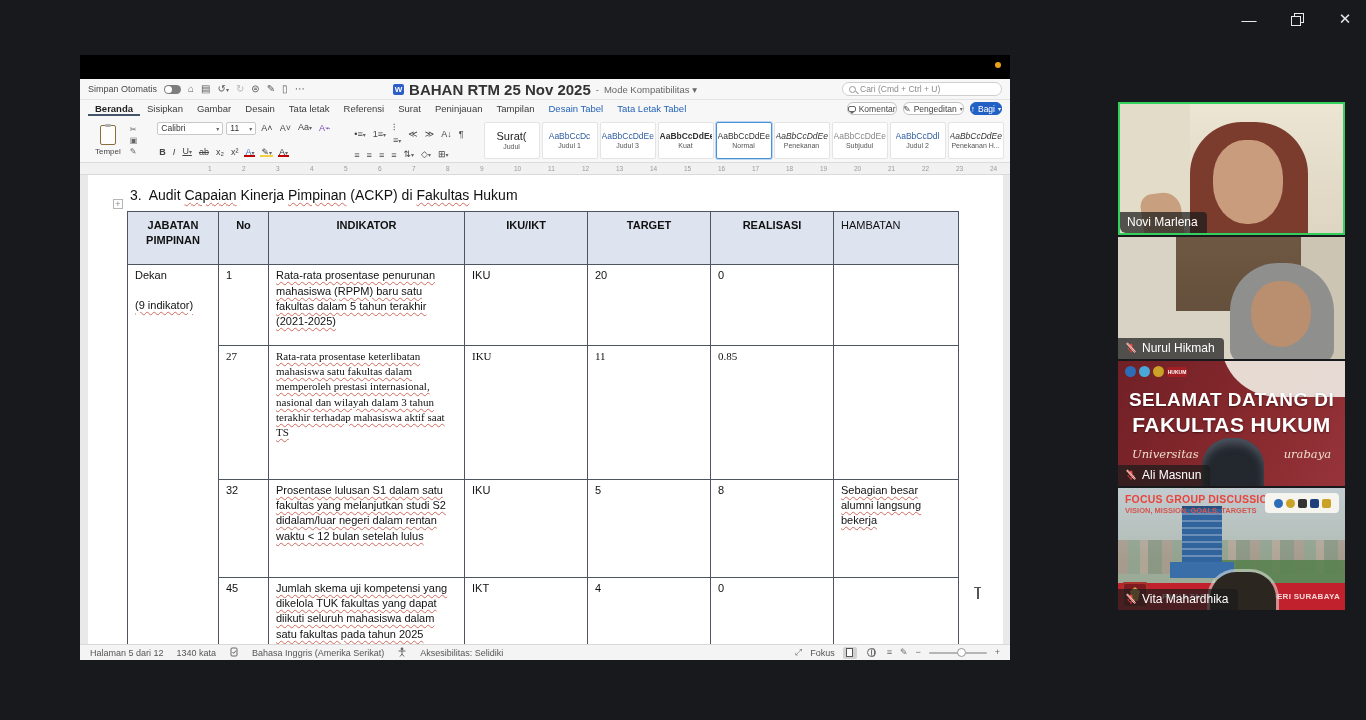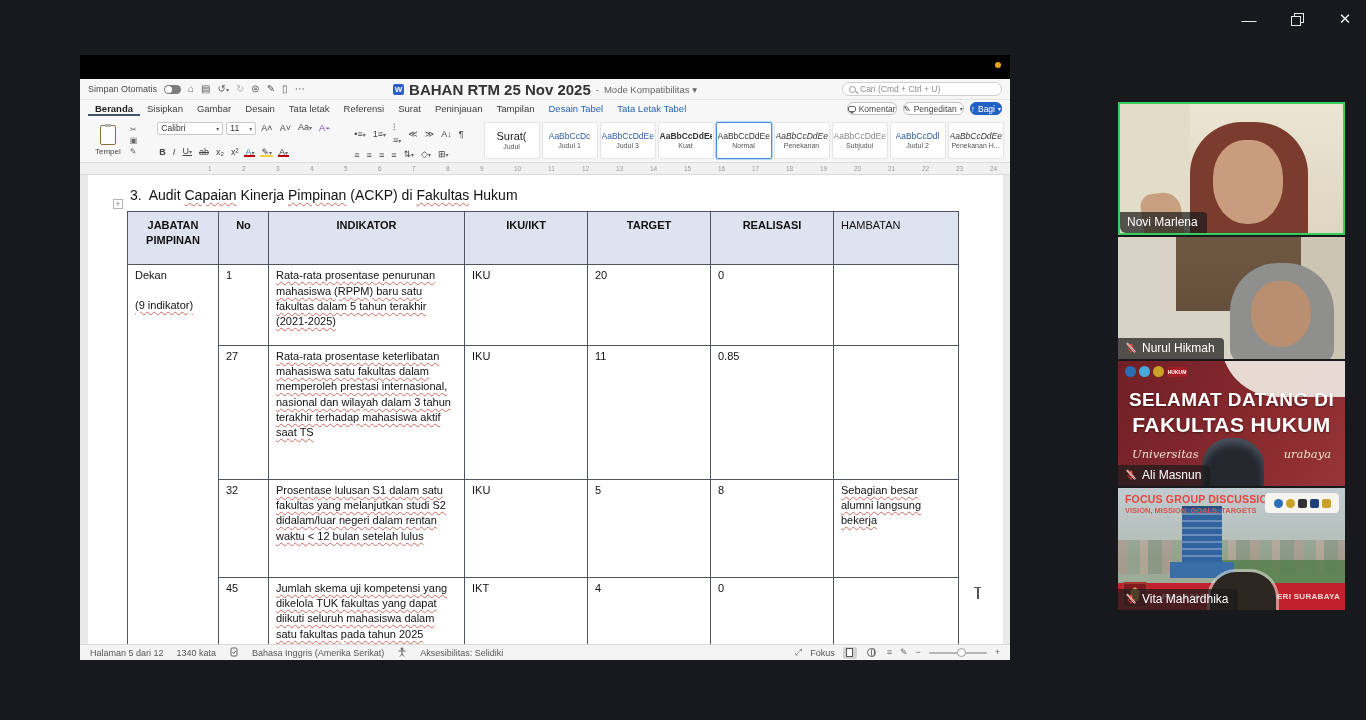--- a/index.html
+++ b/index.html
@@ -395,21 +395,21 @@
                       <div>Dekan</div>
                       <div class="sub spell">(9 indikator)</div>
                     </td>
                     <td>1</td>
                     <td class="spell">Rata-rata prosentase penurunan mahasiswa (RPPM) baru  satu fakultas dalam 5 tahun terakhir (2021-2025)</td>
                     <td>IKU</td>
                     <td>20</td>
                     <td>0</td>
                     <td></td>
                   </tr>
-                  <tr style="height: 134px;">
+                  <tr style="height: 134px; font-family: Liberation Serif, serif;">
                     <td>27</td>
                     <td class="spell">Rata-rata prosentase keterlibatan mahasiswa satu fakultas dalam memperoleh prestasi internasional, nasional dan wilayah dalam 3 tahun terakhir terhadap mahasiswa aktif saat TS</td>
                     <td>IKU</td>
                     <td>11</td>
                     <td>0.85</td>
                     <td></td>
                   </tr>
                   <tr style="height: 98px;">
                     <td>32</td>
                     <td class="spell">Prosentase lulusan S1 dalam satu fakultas yang melanjutkan studi S2 didalam/luar negeri dalam rentan waktu  &lt; 12 bulan setelah lulus</td>

